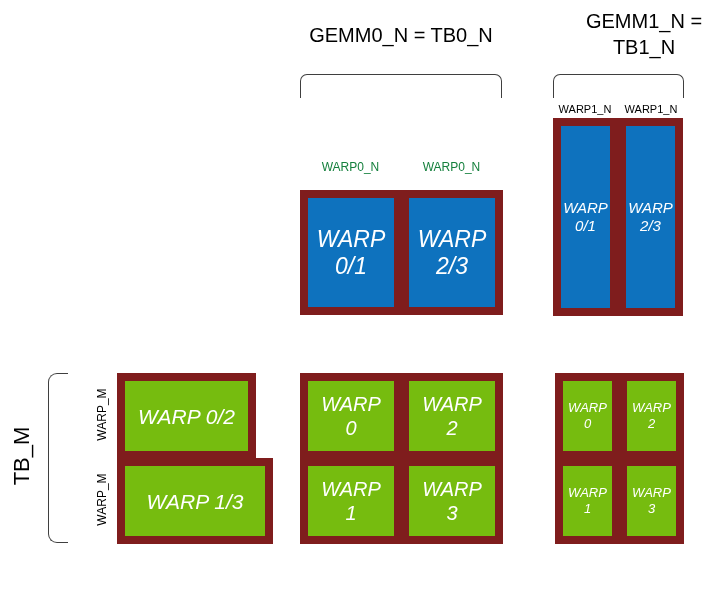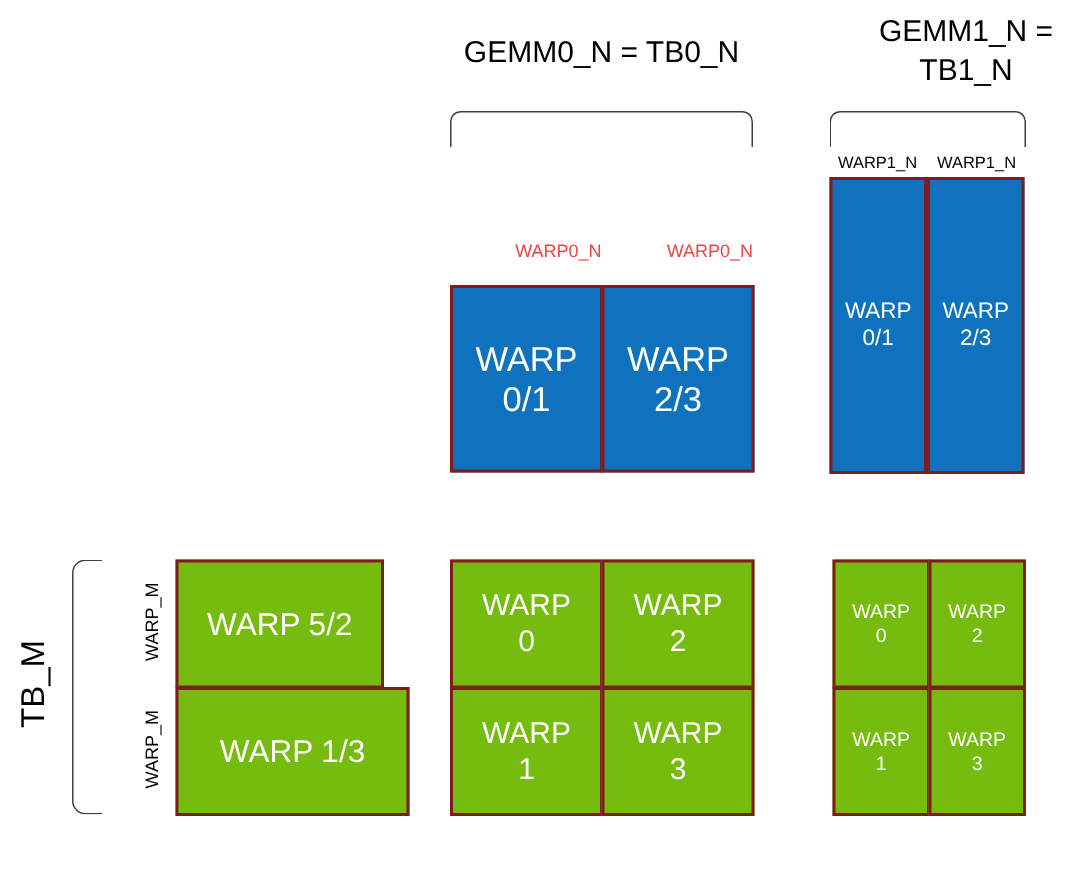--- a/index.html
+++ b/index.html
@@ -48,22 +48,22 @@
     border: 1.5px solid #3f3f3f;
     border-right: none;
     border-top-left-radius: 9px;
     border-bottom-left-radius: 9px;
   }
 
   
   .cap {
     font-size: 12px;
     line-height: 14px;
-    text-align: right;
-    color: #ef4444;
+    text-align: center;
+    color: #15803d;
     white-space: nowrap;
   }
   .cap-sm {
     font-size: 11px;
     line-height: 13px;
     text-align: center;
     color: #000000;
     white-space: nowrap;
   }
 
@@ -86,22 +86,23 @@
   }
 
   
   .cell {
     box-sizing: border-box;
     display: flex;
     align-items: center;
     justify-content: center;
     text-align: center;
     color: #ffffff;
-    border: 2px solid #7f1d1d;
+    border: 8px solid #7f1d1d;
     white-space: pre-line;
+    font-style: italic;
   }
   .blue { background: #0E72BE; }
   .green { background: #76BC0F; }
 
   .txt-lg   { font-size: 23px; line-height: 27px; }
   .txt-md   { font-size: 20px; line-height: 24px; }
   .txt-sm   { font-size: 15px; line-height: 18px; }
   .txt-xs   { font-size: 13px; line-height: 16px; }
   .txt-wide { font-size: 21px; line-height: 25px; }
 </style>
@@ -135,21 +136,21 @@
   <div class="abs cell blue txt-lg" style="left:401px; top:190px; width:102px; height:125px;">WARP
 2/3</div>
 
   <div class="abs vbracket" style="left:48px; top:373px; width:20px; height:170px;"></div>
 
   <div class="abs rot rot-tbm" style="left:-28px; top:444px; width:100px;">TB_M</div>
 
   <div class="abs rot rot-warpm" style="left:62px; top:408px; width:80px;">WARP_M</div>
   <div class="abs rot rot-warpm" style="left:62px; top:493px; width:80px;">WARP_M</div>
 
-  <div class="abs cell green txt-wide" style="left:117px; top:373px; width:139px; height:86px;">WARP 5/2</div>
+  <div class="abs cell green txt-wide" style="left:117px; top:373px; width:139px; height:86px;">WARP 0/2</div>
   <div class="abs cell green txt-wide" style="left:117px; top:458px; width:156px; height:86px;">WARP 1/3</div>
 
   <div class="abs cell green txt-md" style="left:300px; top:373px; width:102px; height:86px;">WARP
 0</div>
   <div class="abs cell green txt-md" style="left:401px; top:373px; width:102px; height:86px;">WARP
 2</div>
   <div class="abs cell green txt-md" style="left:300px; top:458px; width:102px; height:86px;">WARP
 1</div>
   <div class="abs cell green txt-md" style="left:401px; top:458px; width:102px; height:86px;">WARP
 3</div>

